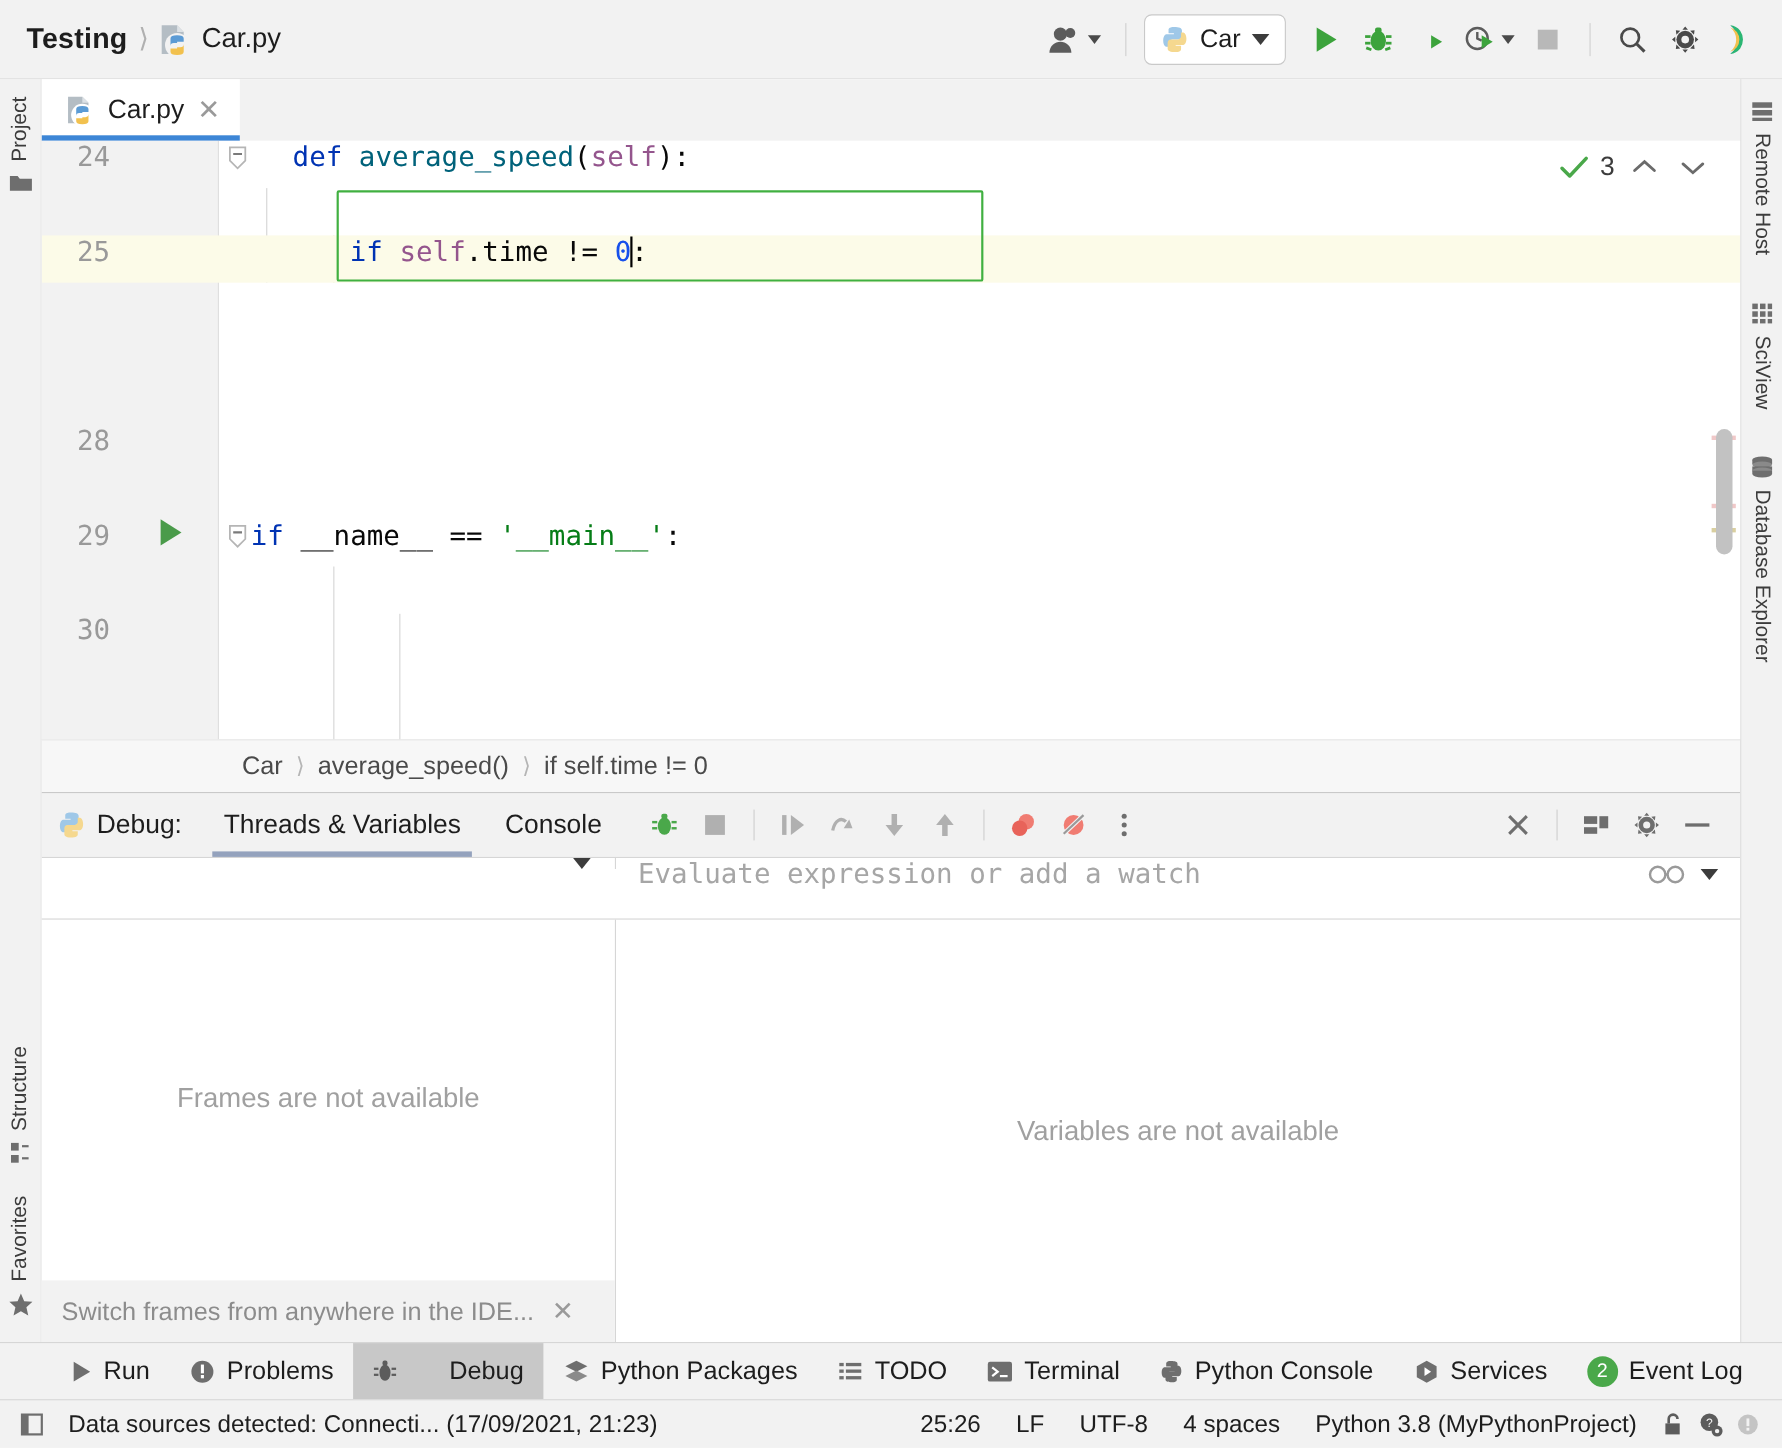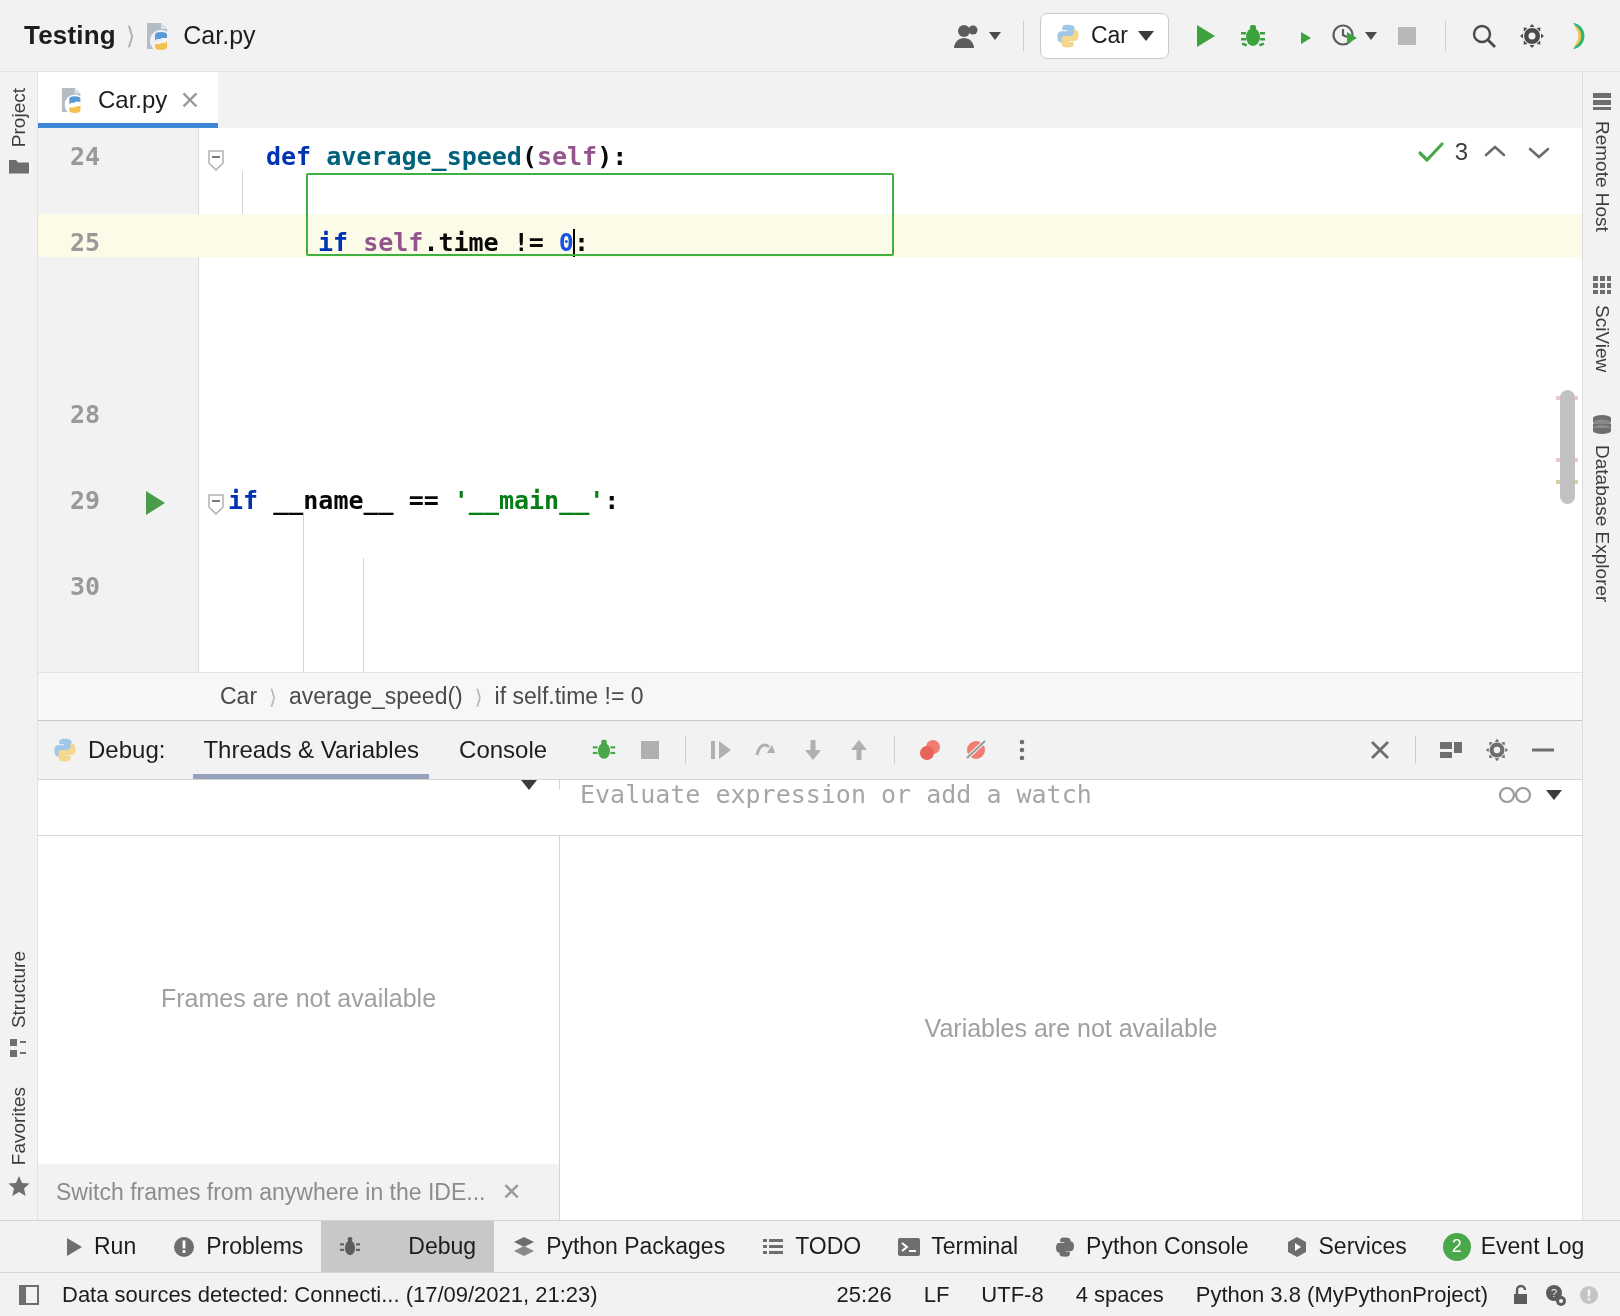--- a/index.html
+++ b/index.html
@@ -72,22 +72,22 @@
     padding: 0 18px 0 22px; background: #fff; cursor: pointer; position: relative;
   }
   .etab-label { font-size: 24px; color: #1d1d1d; }
   .etab-close { font-size: 25px; color: #9a9a9a; line-height: 1; cursor: pointer; }
   .etab-underline { position: absolute; left: 0; right: 0; bottom: 0; height: 5px; background: #3d86d6; }
 
   
   .editor { flex: 1 1 auto; position: relative; display: flex; background: #fff; min-height: 0; overflow: hidden; }
   .code-area { flex: 1 1 auto; position: relative; overflow: hidden; }
   .line {
-    height: 43px; display: flex; align-items: flex-end; position: relative;
-    font-family: "DejaVu Sans Mono", monospace; font-size: 25px; font-weight: bold;
+    height: 43px; display: flex; align-items: flex-start; position: relative;
+    font-family: "DejaVu Sans Mono", monospace; font-size: 25px;
   }
   .ln-num {
     position: absolute; left: 0; width: 62px; text-align: right;
     color: #999999; font-family: "DejaVu Sans Mono", monospace; font-size: 25px;
   }
   .ln-bp { position: absolute; left: 112px; width: 26px; height: 26px; border-radius: 50%; background: #dd5c5c; }
   .ln-run { position: absolute; left: 108px; width: 0; height: 0; border-top: 12px solid transparent; border-bottom: 12px solid transparent; border-left: 19px solid #4a9b4a; }
   .fold {
     position: absolute; left: 168px; width: 20px; height: 26px; color: #b5b5b5;
   }

